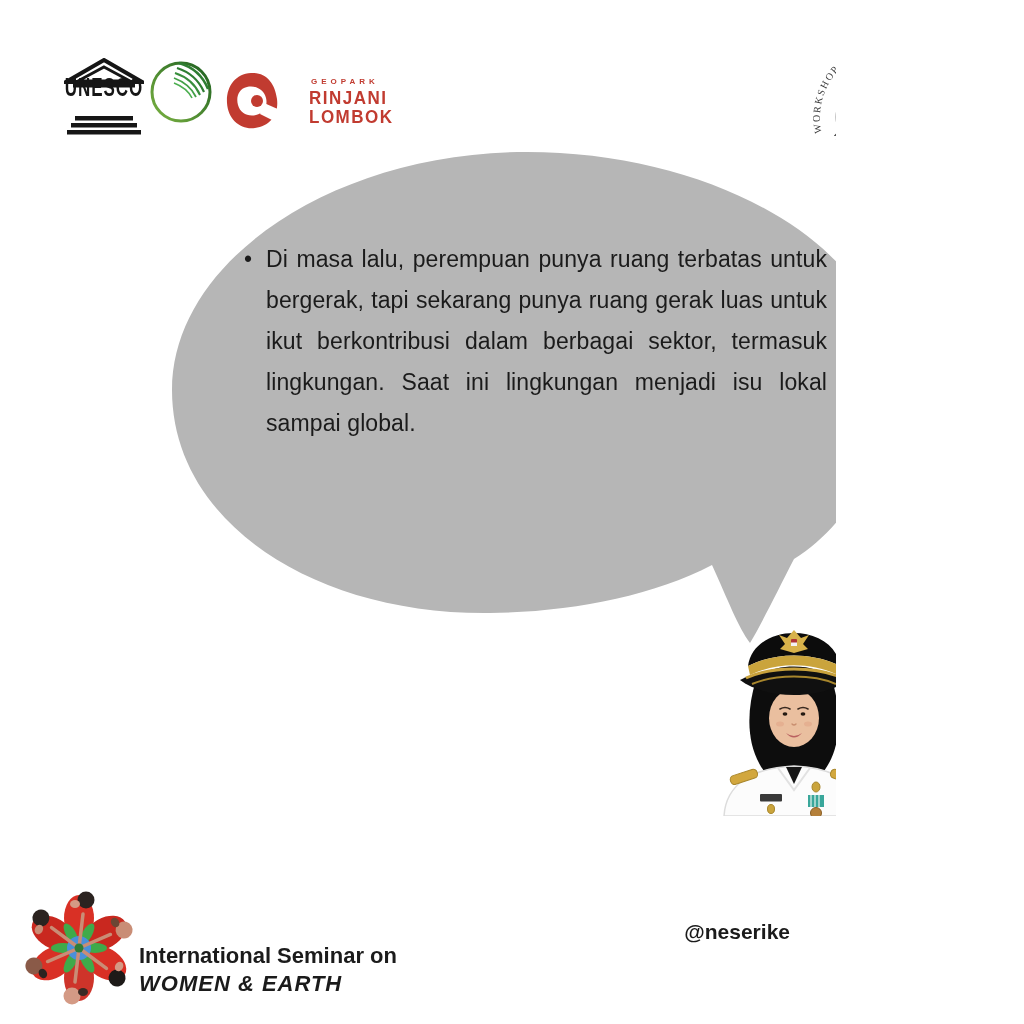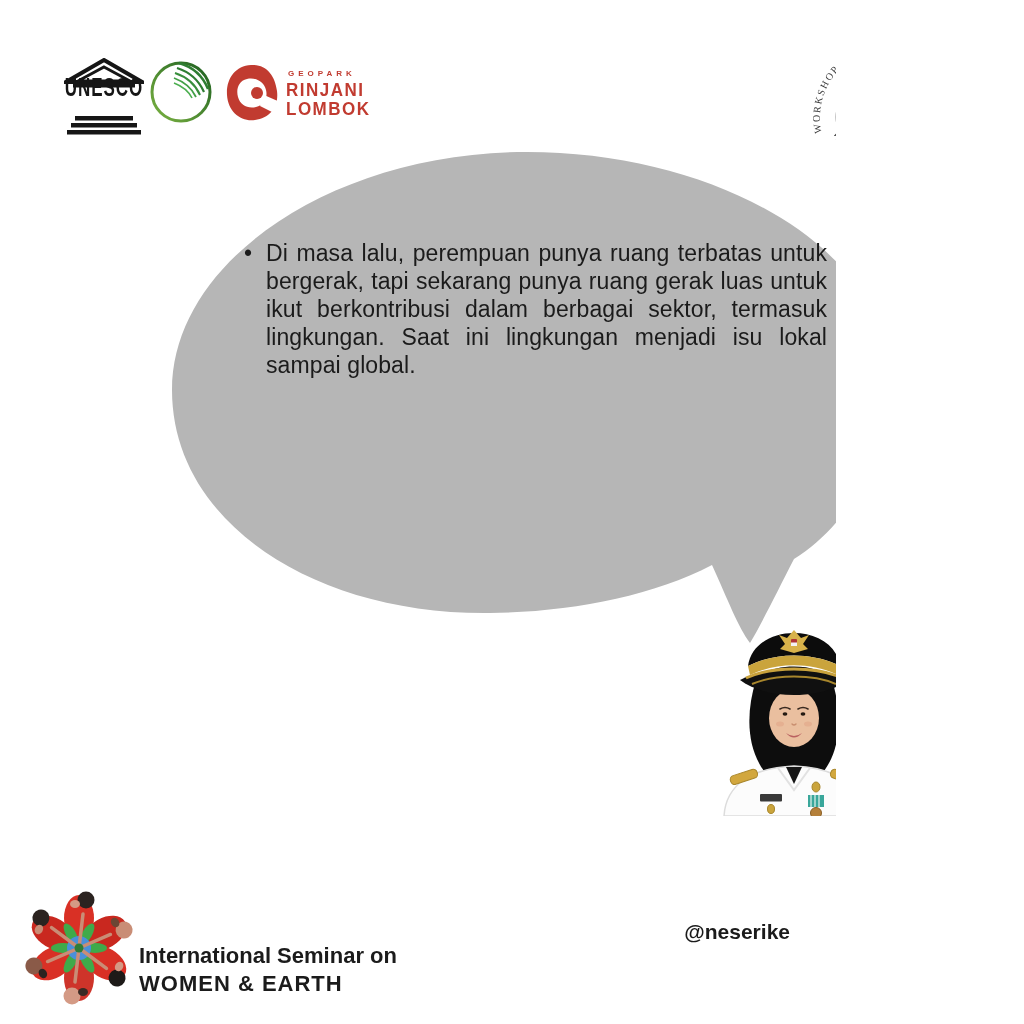--- a/index.html
+++ b/index.html
@@ -3,45 +3,45 @@
 <meta charset="utf-8">
 <style>
   html,body{margin:0;padding:0;background:#fff;}
   .canvas{
     position:relative;width:836px;height:1024px;background:#ffffff;
     font-family:"Liberation Sans",sans-serif;overflow:hidden;color:#1b1b1b;
   }
   .abs{position:absolute;}
 
   
-  .rinjani{left:224px;top:62px;display:flex;align-items:flex-start;}
+  .rinjani{left:224px;top:70px;display:flex;align-items:flex-start;gap:23px;}
   .rinjani-text{margin-left:6px;margin-top:8px;color:#c13b30;line-height:1;}
   .rinjani-kicker{font-size:8px;font-weight:bold;letter-spacing:4px;margin-bottom:3px;margin-left:2px;}
   .rinjani-word{font-size:17px;font-weight:bold;letter-spacing:1.5px;transform:scaleY(1.08);transform-origin:left top;margin-top:2px;}
 
   
   .quote{left:243px;top:239px;width:584px;}
   .quote ul{margin:0;padding:0;list-style:none;}
   .quote li{
     position:relative;padding-left:23px;text-align:justify;
-    font-size:23px;line-height:28px;letter-spacing:0.1px;color:#1b1b1b;font-weight:500;
+    font-size:23px;line-height:41px;letter-spacing:0.1px;color:#1b1b1b;font-weight:500;
   }
   .quote li::before{content:"\2022";position:absolute;left:1px;top:0;font-size:23px;}
   .quote i{font-style:italic;}
 
   
   .speaker{left:550px;top:818px;width:450px;text-align:center;line-height:1;}
   .speaker-name{font-size:23px;font-weight:bold;letter-spacing:0.2px;}
   .speaker-title{font-size:21px;margin-top:8px;}
 
   
   .footer-left{left:25px;top:888px;display:flex;align-items:center;}
   .event-text{margin-left:2px;margin-top:44px;line-height:1;}
   .event-line1{font-size:22px;font-weight:bold;}
-  .event-line2{font-size:22px;font-weight:bold;letter-spacing:1px;margin-top:6px;}
+  .event-line2{font-size:22px;font-weight:bold;letter-spacing:1px;margin-top:6px;font-style:italic;}
   .handle{right:46px;top:920px;font-size:21px;font-weight:bold;}
 </style>
 </head>
 <body>
 
 <div class="canvas">
 
   <svg class="abs" style="left:64px;top:58px;" width="80" height="78" viewBox="0 0 80 78">
     <polygon points="40,2 78,24 2,24" fill="none" stroke="#161616" stroke-width="4"></polygon>
     <polygon points="40,9 66,23 14,23" fill="none" stroke="#161616" stroke-width="3"></polygon>

